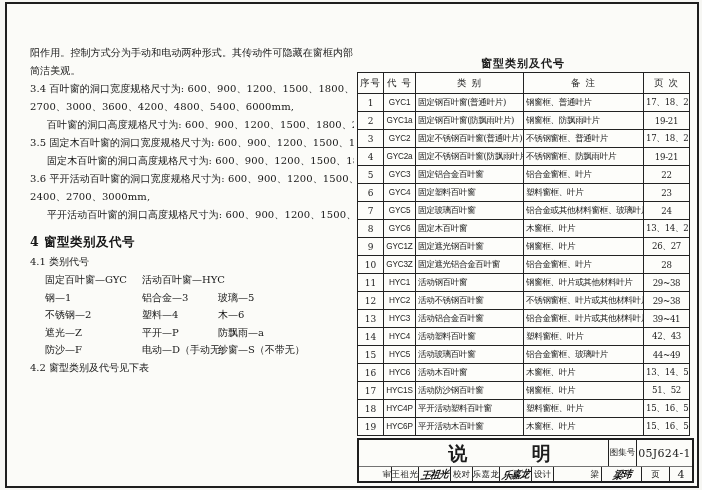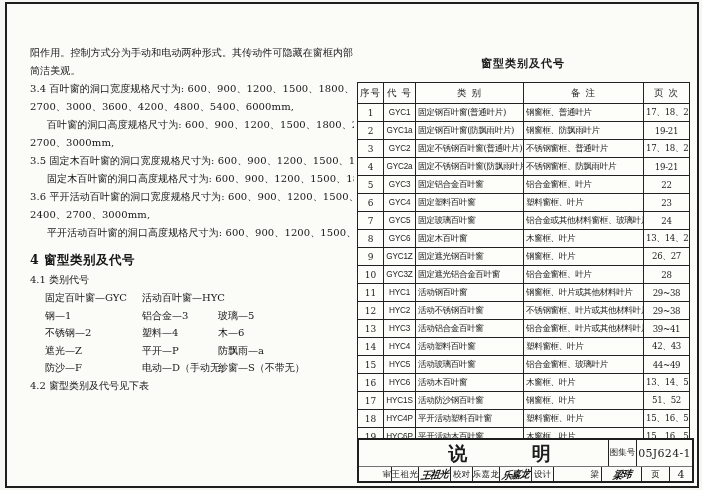--- a/index.html
+++ b/index.html
@@ -28,21 +28,21 @@
   .code-row{position:relative;height:17.6px;line-height:17.6px;}
   .cc{position:absolute;top:0;white-space:nowrap;}
   .cc.c1{left:15px;}
   .cc.c2{left:112px;}
   .cc.c3{left:188px;}
 
   
   .tbl-wrap{position:absolute;left:357px;top:40px;width:332px;}
   .tbl-title{height:16px;line-height:16px;text-align:center;font-size:11px;font-weight:bold;letter-spacing:1px;margin-top:16px;}
   table.wt{
-    border-collapse:collapse;table-layout:fixed;width:332px;margin-top:10px;
+    border-collapse:collapse;table-layout:fixed;width:332px;margin-top:0;
     background:#fdfdfa;
   }
   table.wt th,table.wt td{
     border:1px solid #222;padding:0 2px;overflow:hidden;white-space:nowrap;
     font-weight:normal;
   }
   table.wt th{height:20px;font-size:9.5px;text-align:center;letter-spacing:1px;}
   table.wt td{height:17px;}
   td.c-num{font-size:9px;text-align:center;}
   td.c-code{font-size:8.2px;text-align:center;letter-spacing:-0.2px;font-family:Liberation Sans, sans-serif;}
@@ -84,21 +84,20 @@
 <body>
 
 <div class="page-frame"></div>
 
 <div class="text-col">
   <div class="tl">阳作用。控制方式分为手动和电动两种形式。其传动件可隐藏在窗框内部，造型</div>
   <div class="tl">简洁美观。</div>
   <div class="tl">3.4 百叶窗的洞口宽度规格尺寸为: 600、900、1200、1500、1800、2100、2400、</div>
   <div class="tl">2700、3000、3600、4200、4800、5400、6000mm,</div>
   <div class="tl indent">百叶窗的洞口高度规格尺寸为: 600、900、1200、1500、1800、2100、2400、</div>
-  <div class="tl">2700、3000mm,</div>
   <div class="tl">3.5 固定木百叶窗的洞口宽度规格尺寸为: 600、900、1200、1500、1800、2100mm,</div>
   <div class="tl indent">固定木百叶窗的洞口高度规格尺寸为: 600、900、1200、1500、1800、2100mm,</div>
   <div class="tl">3.6 平开活动百叶窗的洞口宽度规格尺寸为: 600、900、1200、1500、1800、2100、</div>
   <div class="tl">2400、2700、3000mm,</div>
   <div class="tl indent">平开活动百叶窗的洞口高度规格尺寸为: 600、900、1200、1500、1800、2100mm,</div>
 
   <div class="sec-h">4 窗型类别及代号</div>
   <div class="sub-h">4.1 类别代号</div>
 
   <div class="code-row">

